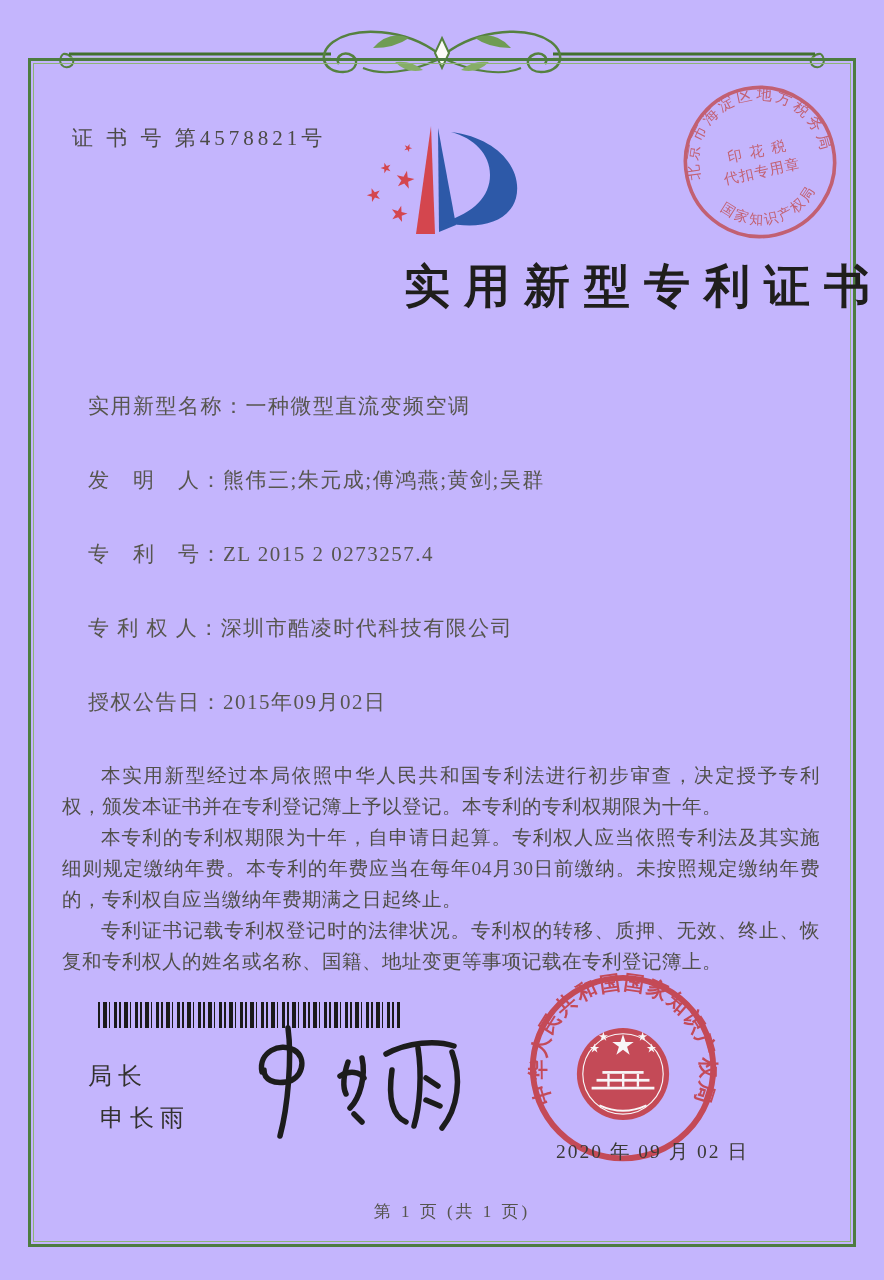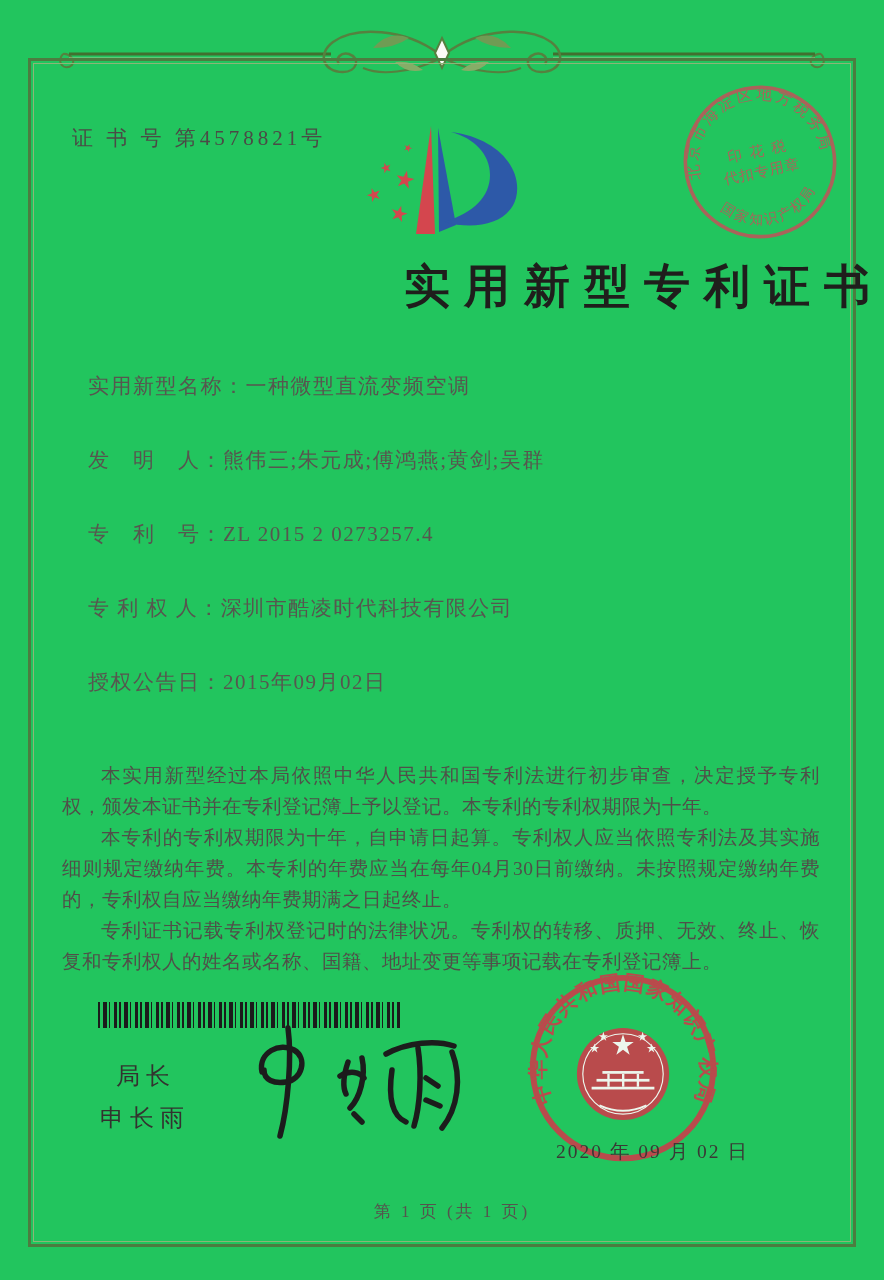--- a/index.html
+++ b/index.html
@@ -1,44 +1,44 @@
 <!DOCTYPE html>
 <html><head>
 <meta charset="utf-8">
 <style>
   html,body{margin:0;padding:0;background:#efefec;}
   .page{
     position:relative;width:884px;height:1280px;margin:0 auto;
-    background:#22c55e;overflow:hidden;
+    background:#c4b5fd;overflow:hidden;
     font-family:"Liberation Serif","DejaVu Serif",serif;color:#3d3c38;
   }
   
   .ornament-top{position:absolute;left:55px;top:20px;width:774px;height:64px;}
   .frame{position:absolute;left:28px;top:58px;right:28px;bottom:33px;border:3px solid #4d7c40;}
   .frame-inner{position:absolute;inset:2px;border:1.5px solid #8db577;}
   
   .cert-no{position:absolute;left:72px;top:124px;font-size:21px;letter-spacing:4px;color:#4b4a46;}
   .stamp{position:absolute;left:672px;top:74px;width:176px;height:176px;transform:rotate(-12deg);opacity:.85;}
   .logo{position:absolute;left:338px;top:108px;width:230px;height:146px;}
   .title{
     position:absolute;left:0;right:0;top:256px;text-align:right;
     font-size:46px;font-weight:700;letter-spacing:14px;color:#1f1e1c;text-indent:14px;
   }
   
   .fields{position:absolute;left:88px;top:372px;font-size:21px;color:#57564f;}
-  .field-row{white-space:pre;margin-bottom:46px;letter-spacing:1.5px;}
+  .field-row{white-space:pre;margin-bottom:46px;letter-spacing:1.5px;margin-top:20px;}
   .field-label{white-space:pre;}
   
   .body-text{position:absolute;left:62px;top:760px;width:758px;font-size:19.5px;
     line-height:31px;color:#504f49;text-align:justify;letter-spacing:.5px;}
   .body-text p{margin:0;text-indent:2em;}
   
   .barcode{position:absolute;left:98px;top:1002px;width:302px;height:26px;
     background:repeating-linear-gradient(90deg,#1b1b1b 0 2px,transparent 2px 5px,#1b1b1b 5px 9px,transparent 9px 11px,#1b1b1b 11px 12px,transparent 12px 16px,#1b1b1b 16px 19px,transparent 19px 21px);}
-  .signer-role{position:absolute;left:116px;top:1060px;font-size:24px;letter-spacing:6px;color:#33322f;}
+  .signer-role{position:absolute;left:88px;top:1060px;font-size:24px;letter-spacing:6px;color:#33322f;}
   .signer-name{position:absolute;left:100px;top:1102px;font-size:24px;letter-spacing:6px;color:#33322f;}
   .signature{position:absolute;left:228px;top:1014px;width:250px;height:132px;}
   .seal{position:absolute;left:520px;top:970px;width:206px;height:206px;opacity:.93;}
   .seal-date{position:absolute;left:556px;top:1138px;width:220px;font-size:19.5px;
     letter-spacing:2px;color:#3a3935;}
   .footer{position:absolute;left:0;right:0;top:1200px;text-align:center;
     font-size:17px;letter-spacing:3px;color:#55544e;padding-left:20px;}
 </style>
 </head>
 <body>

